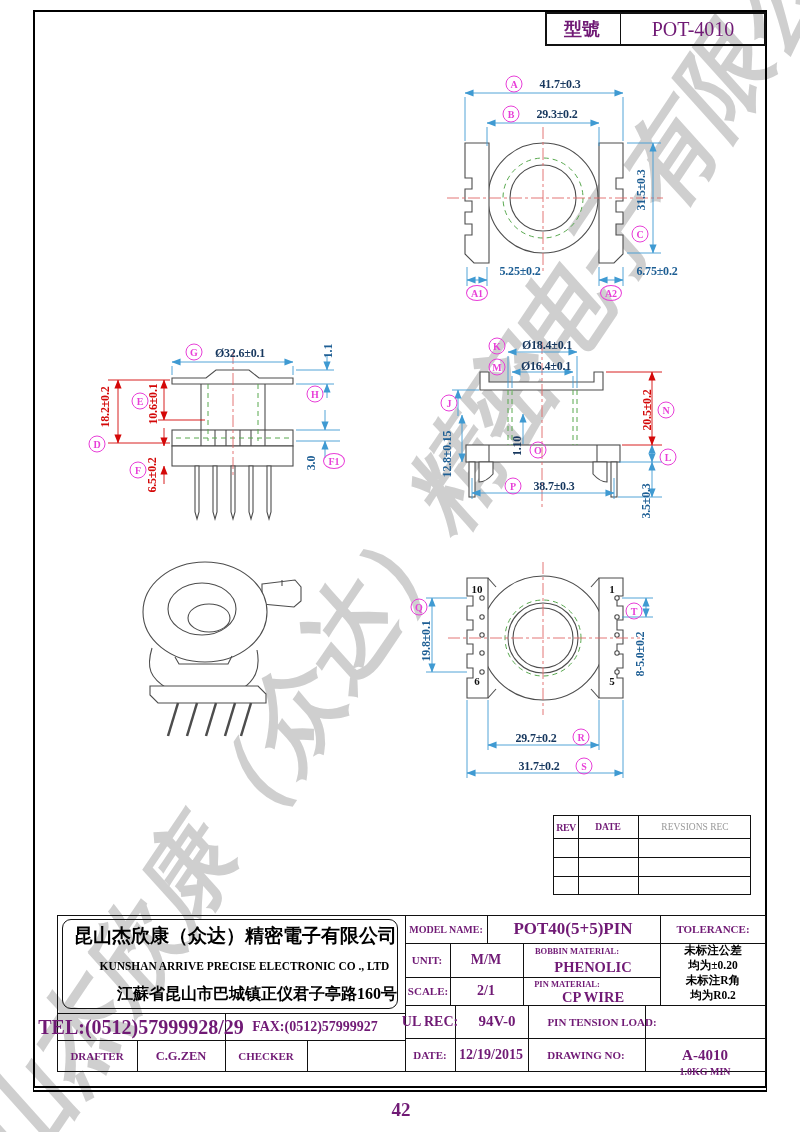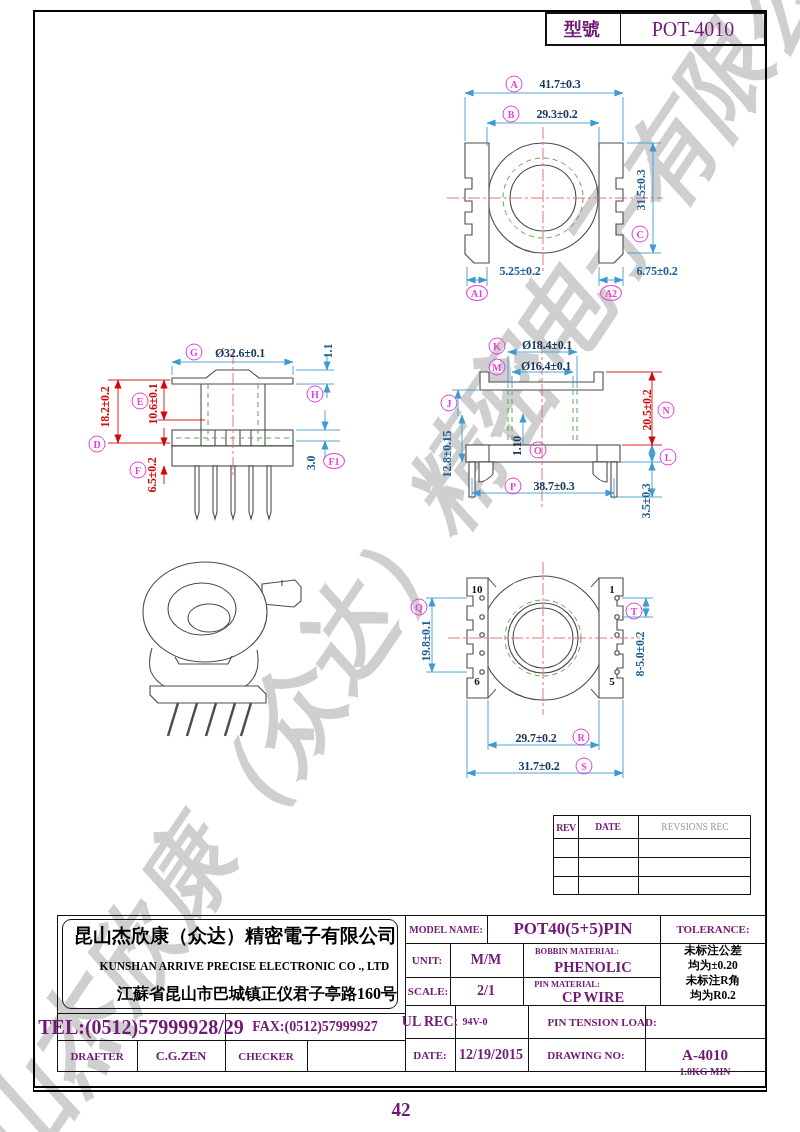--- a/index.html
+++ b/index.html
@@ -343,21 +343,21 @@
 <span class="t b" style="left:593px;top:997px;font-size:14.5px">CP WIRE</span>
 
 <div class="tolbox">
   <span class="b sans" style="font-size:11.5px">未标注公差</span>
   <span class="b sans" style="font-size:11.5px">均为±0.20</span>
   <span class="b sans" style="font-size:11.5px">未标注R角</span>
   <span class="b sans" style="font-size:11.5px">均为R0.2</span>
 </div>
 
 <span class="t b" style="left:430px;top:1022px;font-size:14px">UL REC:</span>
-<span class="t b" style="left:475px;top:1021px;font-size:10px">94V-0</span>
+<span class="t b" style="left:497px;top:1021px;font-size:15px">94V-0</span>
 <span class="t b" style="left:602px;top:1022px;font-size:11px">PIN TENSION LOAD:</span>
 <span class="t b" style="left:705px;top:1071px;font-size:10px">1.0KG MIN</span>
 
 <span class="t b" style="left:430px;top:1055px;font-size:11px">DATE:</span>
 <span class="t b" style="left:491px;top:1055px;font-size:14px">12/19/2015</span>
 <span class="t b" style="left:586px;top:1055px;font-size:11px">DRAWING NO:</span>
 <span class="t b" style="left:705px;top:1055px;font-size:15px">A-4010</span>
 
 <span class="t b" style="left:401px;top:1110px;font-size:19px">42</span>
 

